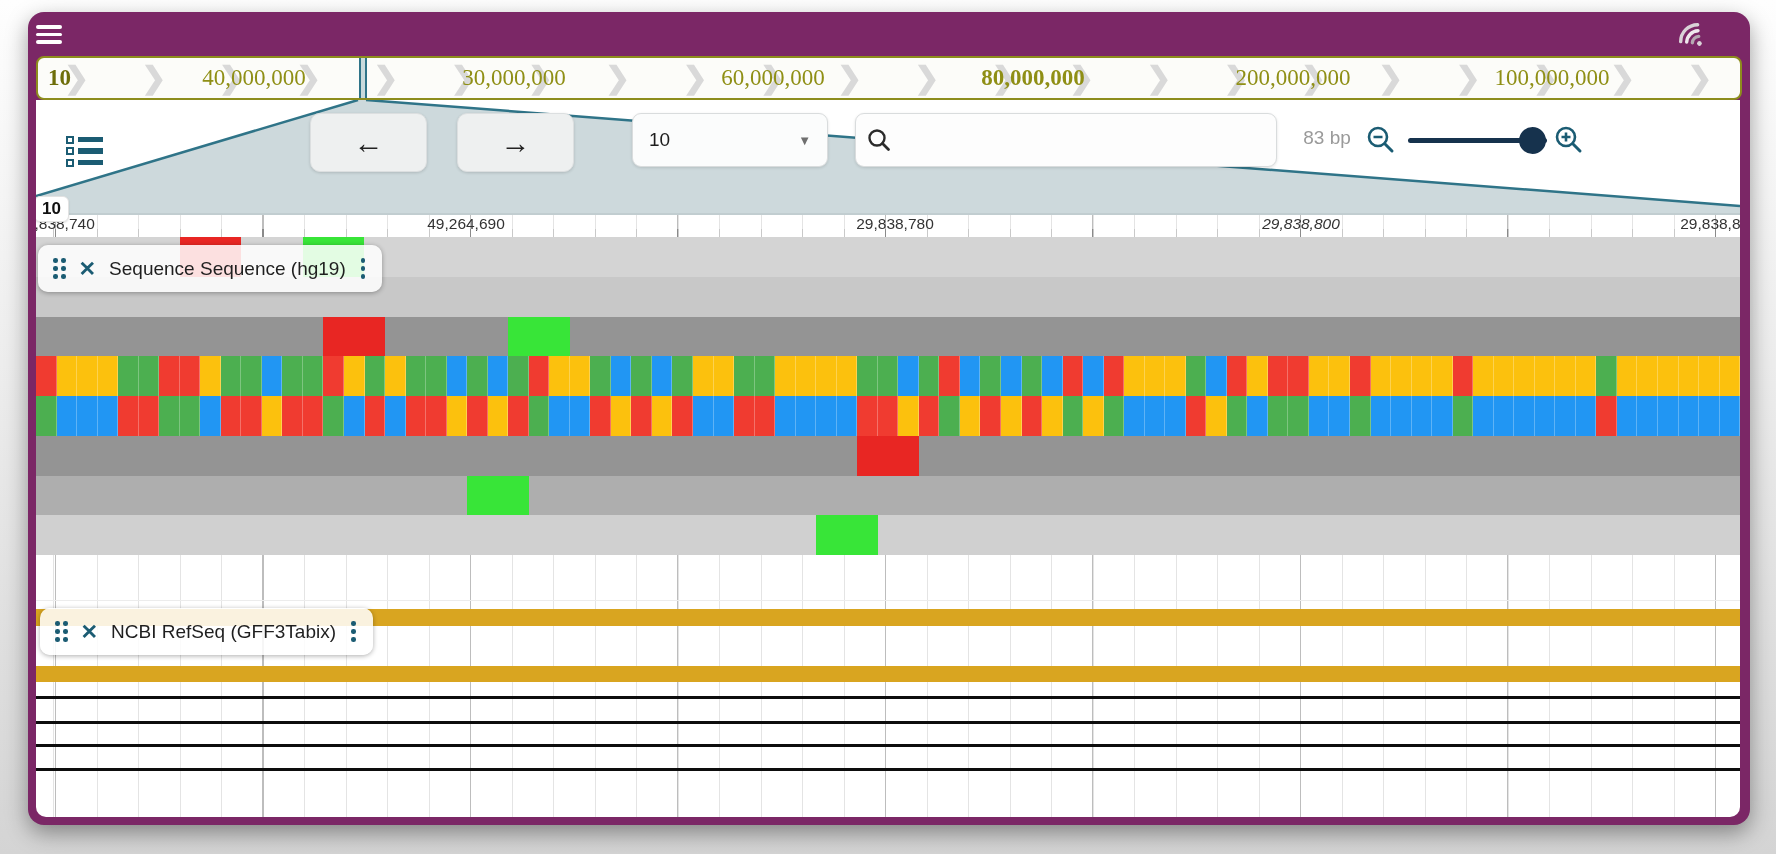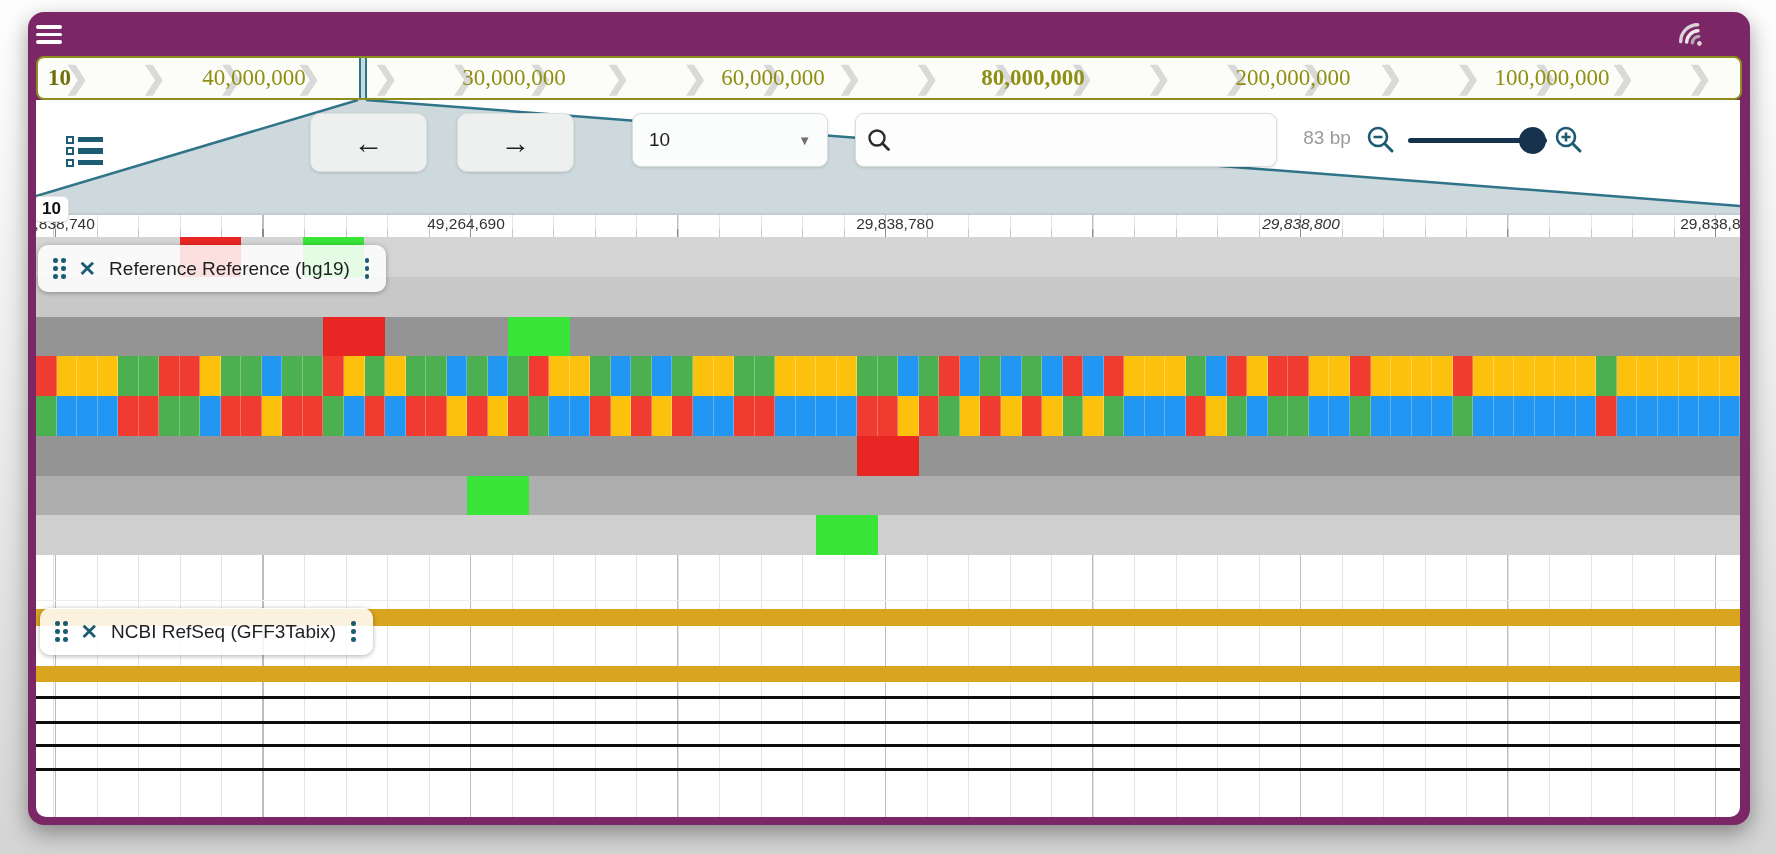--- a/index.html
+++ b/index.html
@@ -428,21 +428,21 @@
     <div class="pill pill-ref">
       <span class="dragdots">
           <i></i>
           <i></i>
           <i></i>
           <i></i>
           <i></i>
           <i></i>
         </span>
       <span class="xicon">✕</span>
-      <span class="txt">Reference Reference (hg19)</span>
+      <span class="txt">Sequence Sequence (hg19)</span>
       <span class="kebab">
           <i></i>
           <i></i>
           <i></i>
         </span>
     </div>
 
     <div class="pill pill-ncbi">
       <span class="dragdots">
           <i></i>

